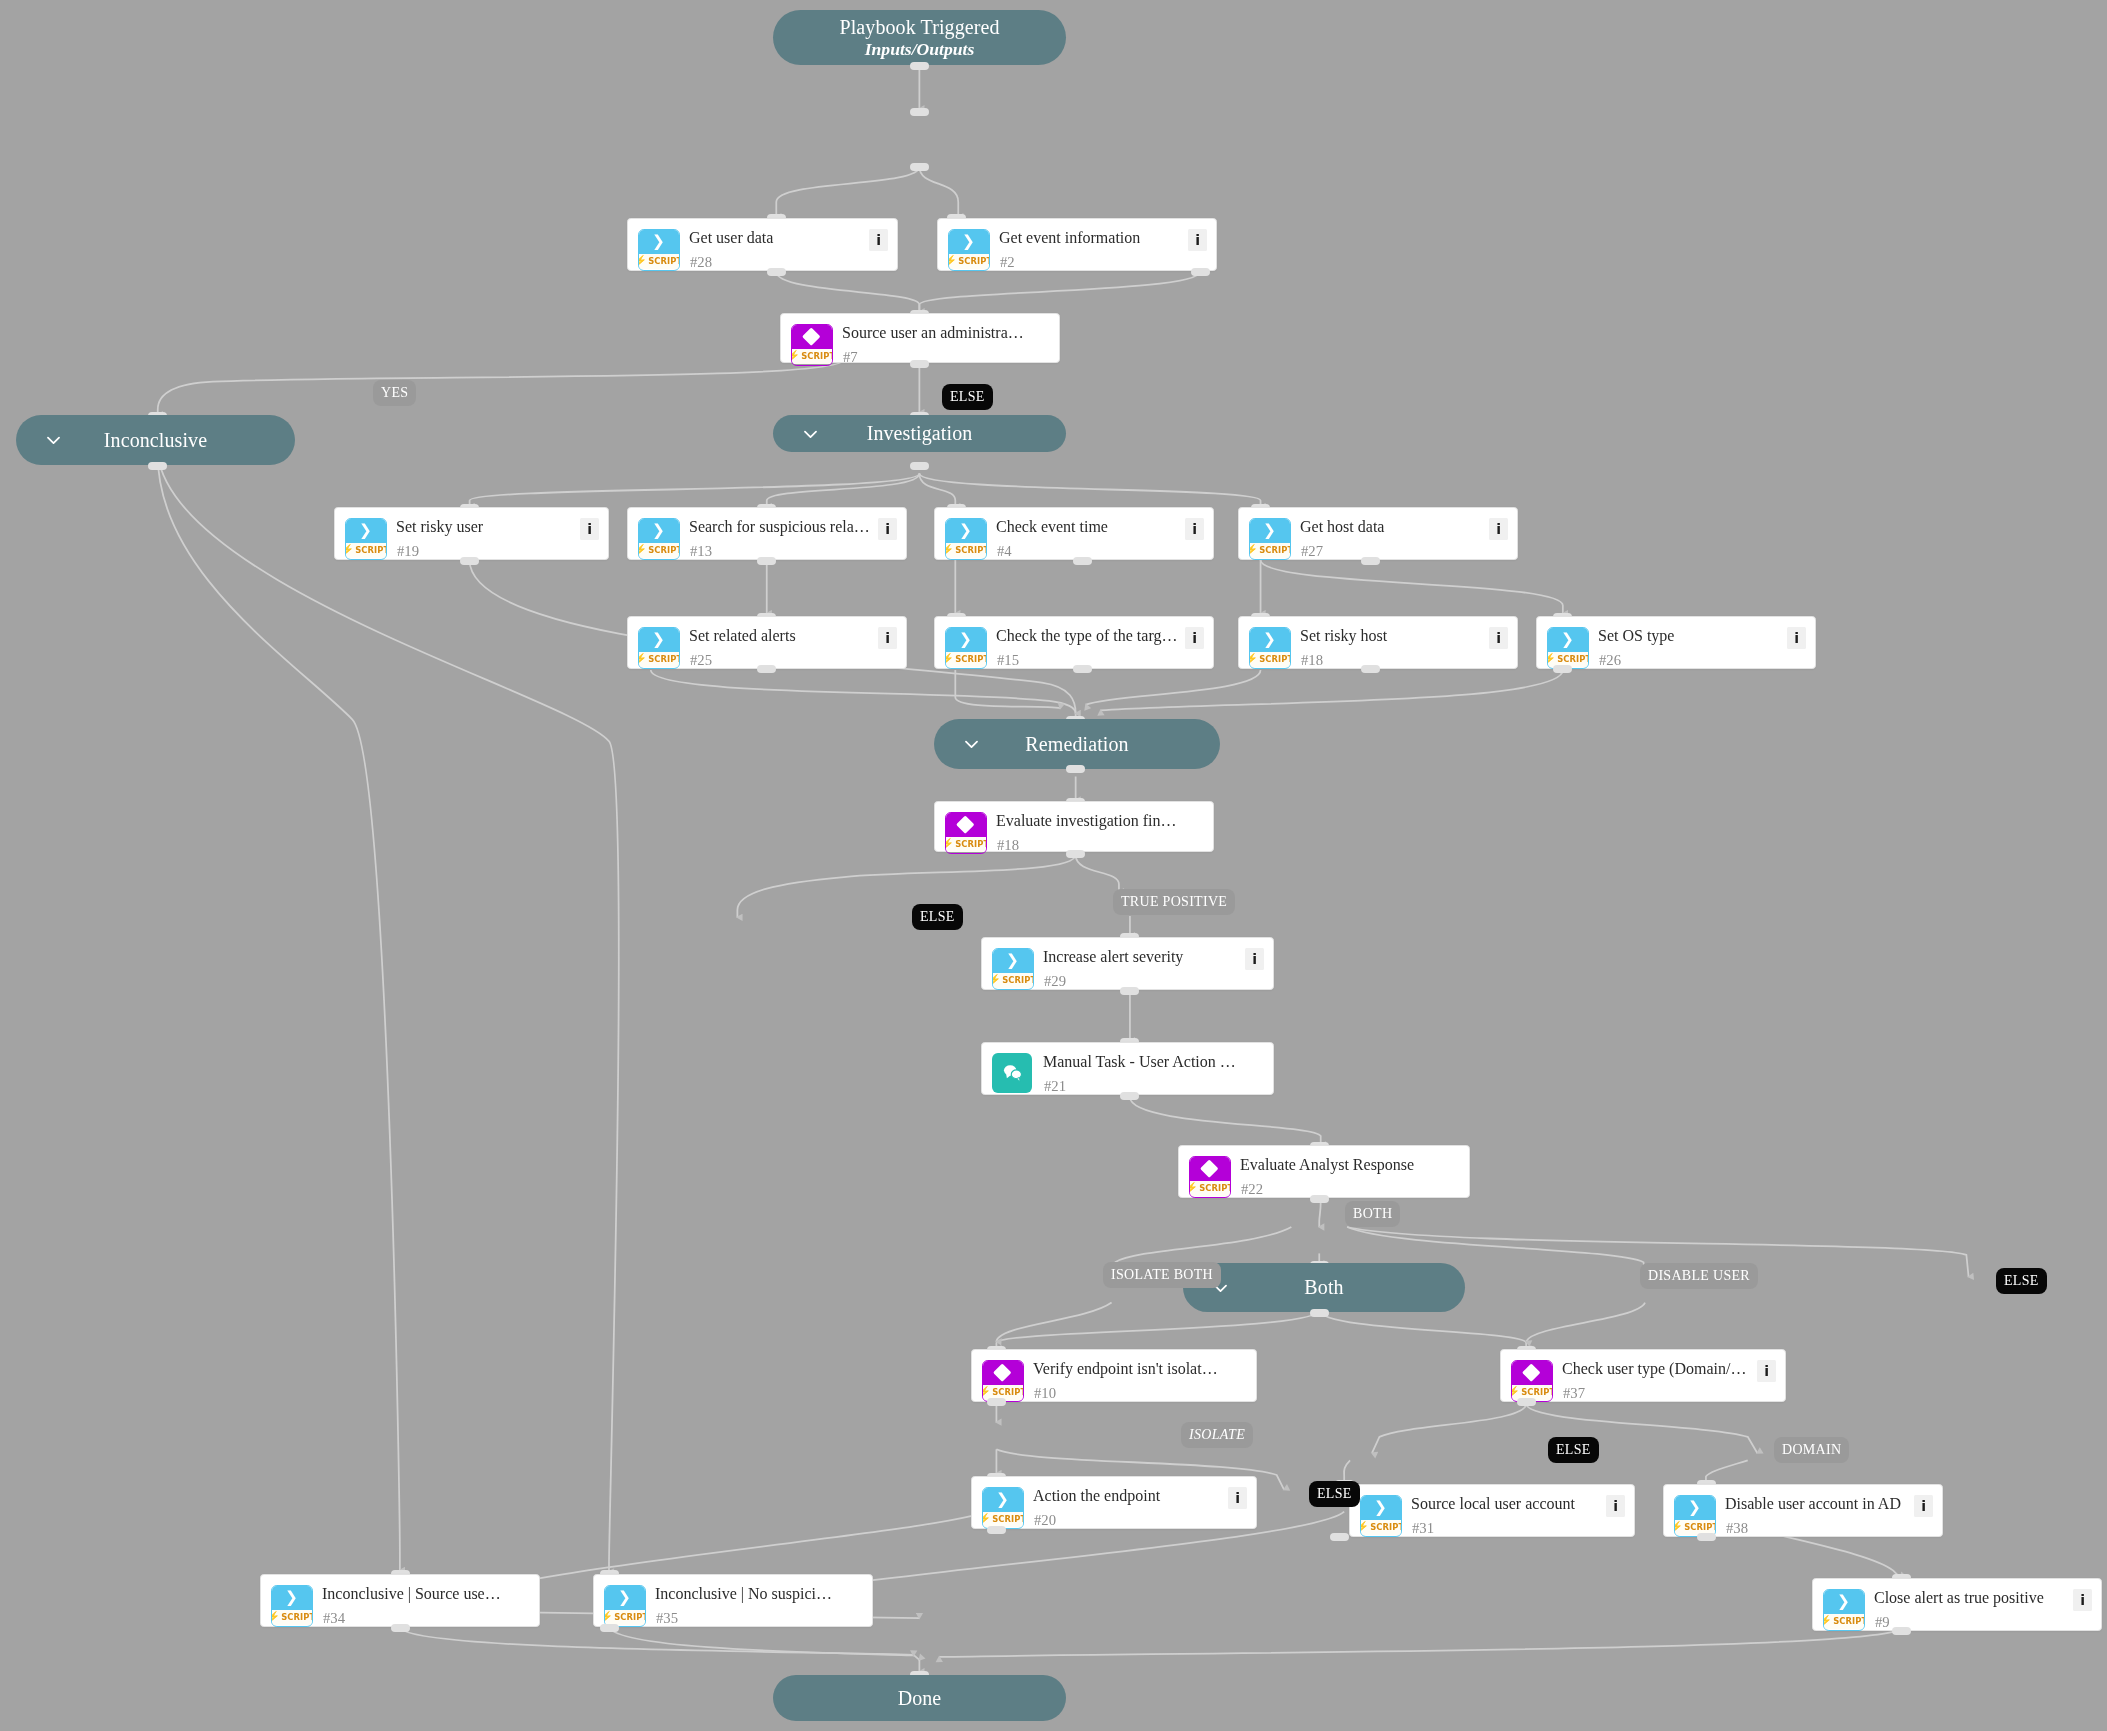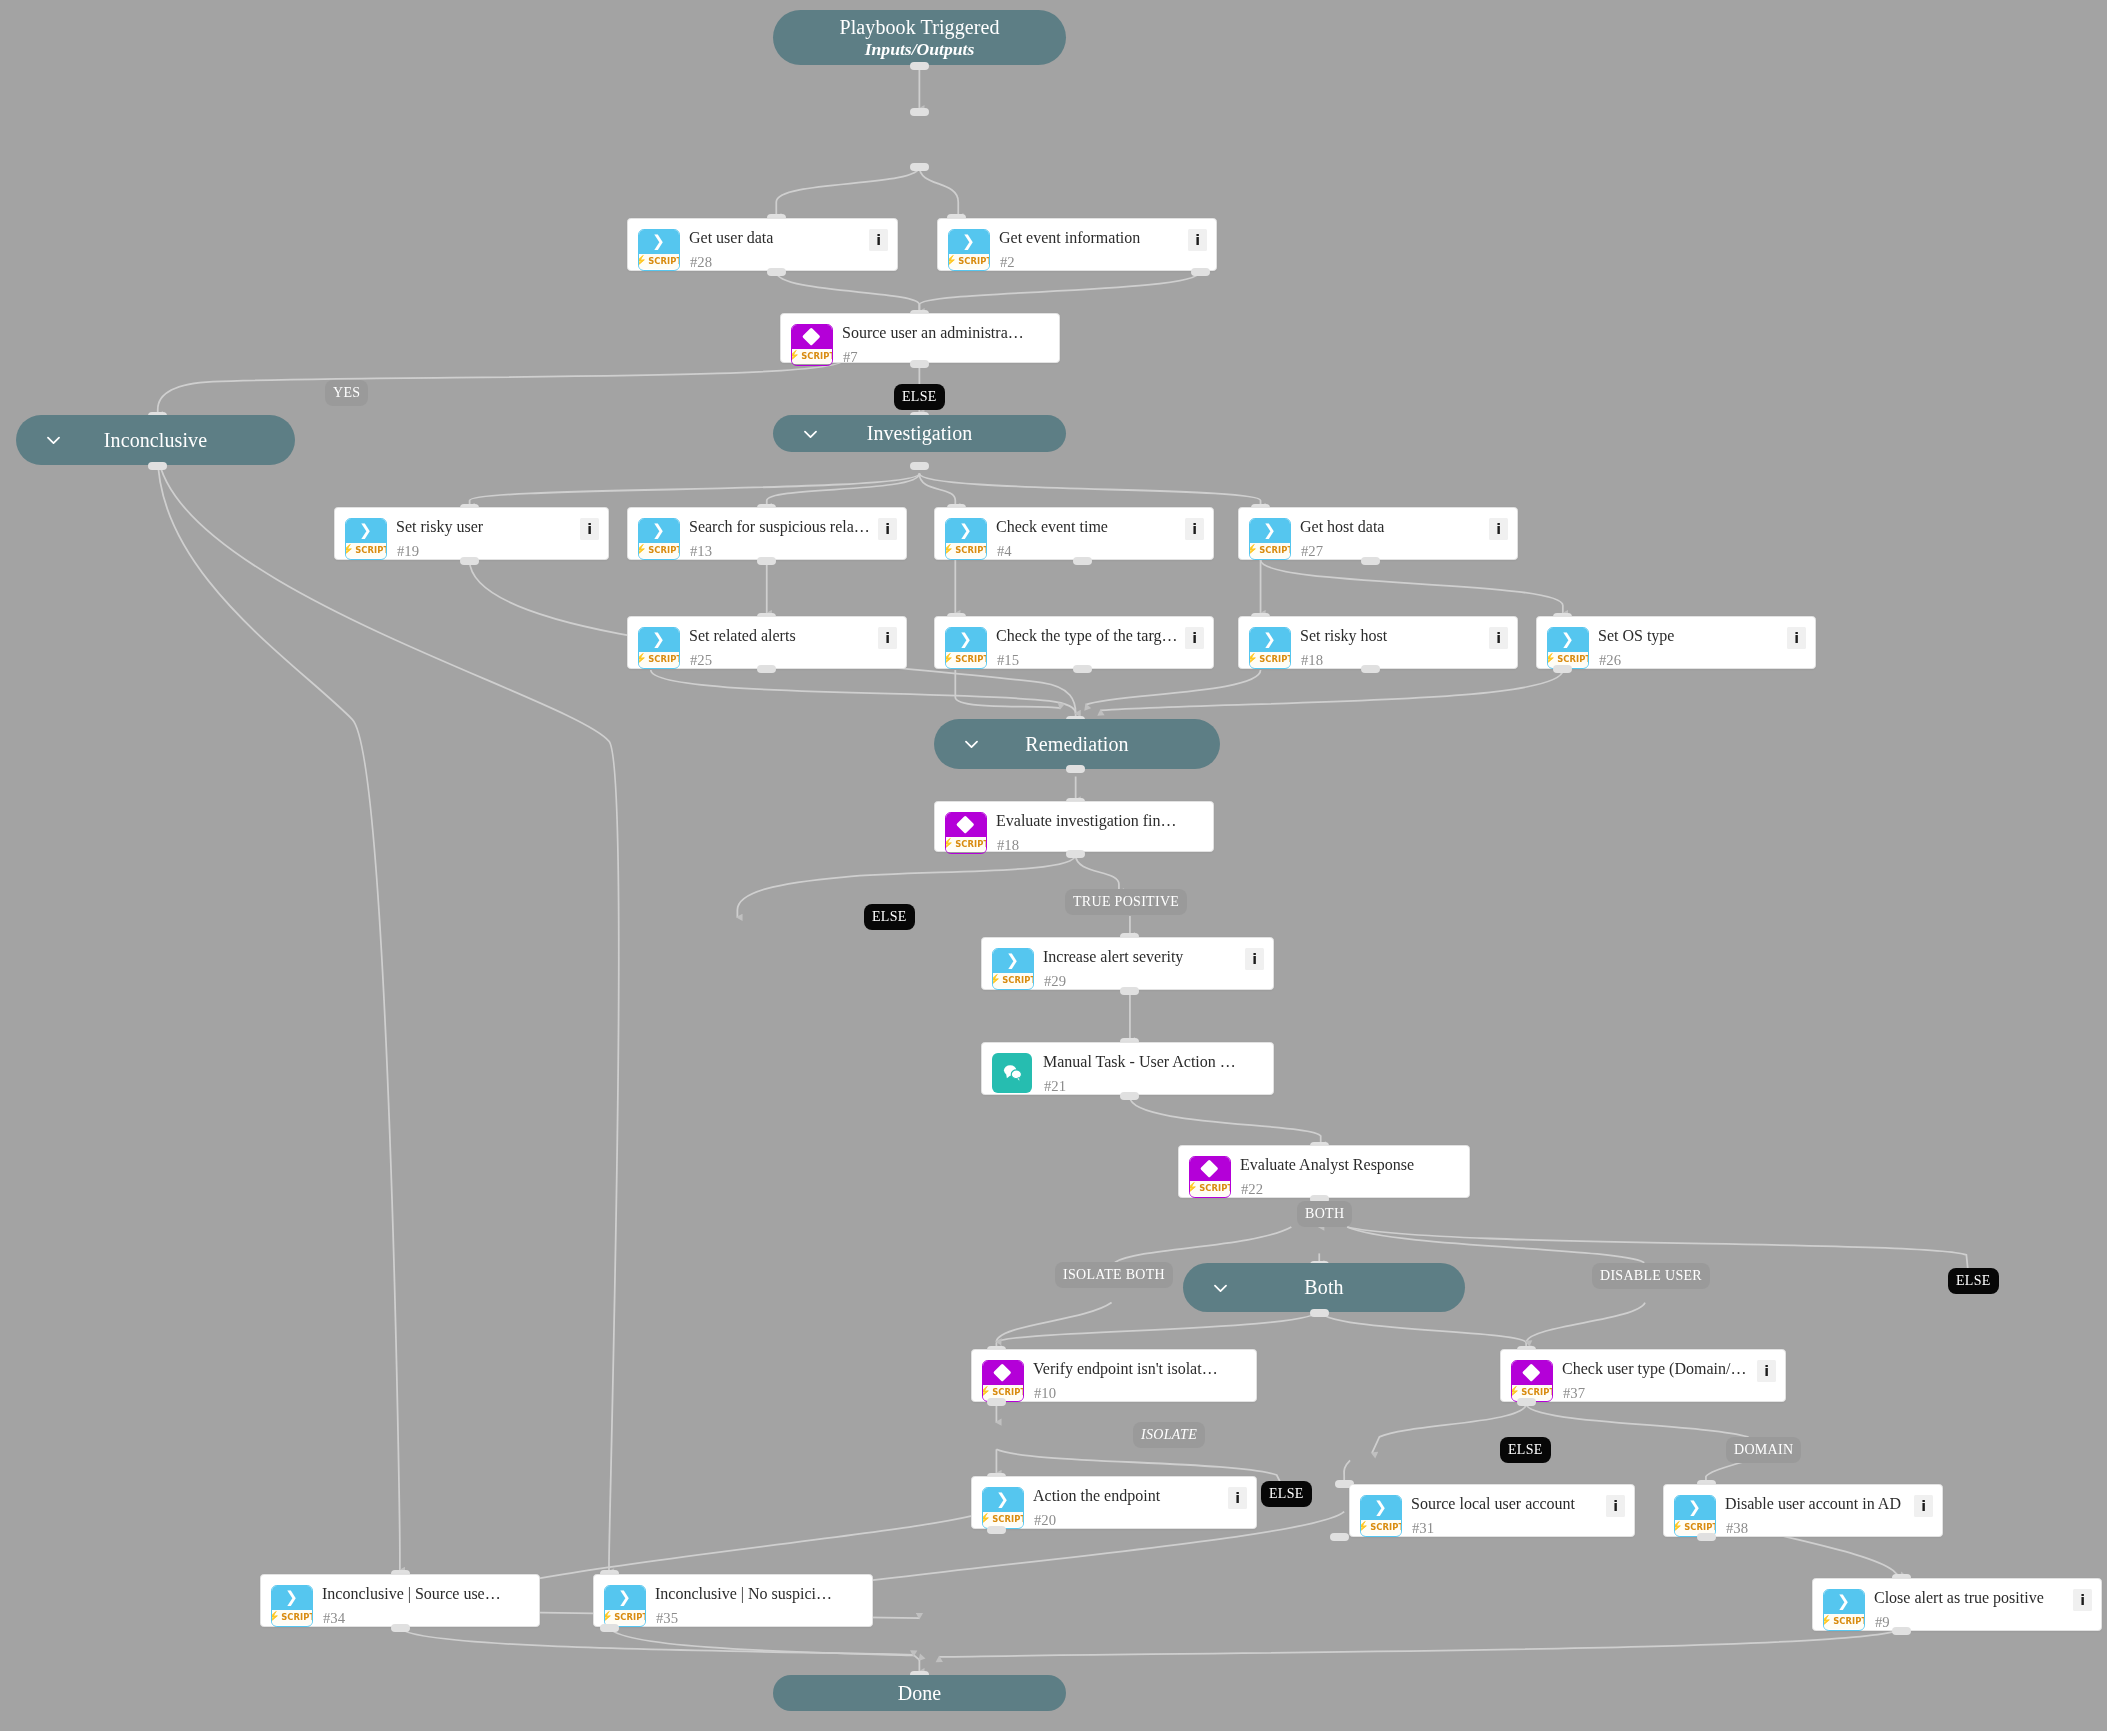--- a/index.html
+++ b/index.html
@@ -182,20 +182,21 @@
     color: #ffffff;
     font-size: 14px;
     letter-spacing: 0.3px;
     display: flex;
     align-items: center;
     justify-content: center;
     padding: 0 8px;
     height: 26.4px;
     box-sizing: border-box;
     white-space: nowrap;
+    margin-left: 48px;
   }
   .cond-gray { background: #9a9a9a; }
   .cond-black { background: #070707; }
 
   
   .port {
     position: absolute;
     width: 19px;
     height: 8px;
     background: #e0e0e0;
@@ -332,21 +333,21 @@
   <div class="port" style="left:1310px; top:1261px;"></div>
   <div class="phase" style="left:1183px; top:1263px; width:282px; height:49px;">
     <svg class="chev" viewBox="0 0 24 24">
       <path d="M5 9 L12 16 L19 9" fill="none" stroke="#ffffff" stroke-width="2.2" stroke-linecap="round" stroke-linejoin="round"></path>
     </svg>
     <div class="phase-title">Both</div>
   </div>
   <div class="port" style="left:1310px; top:1309px;"></div>
 
   <div class="port" style="left:910px; top:1671px;"></div>
-  <div class="phase" style="left:773px; top:1675px; width:293px; height:36px;">
+  <div class="phase" style="left:773px; top:1675px; width:293px; height:46px;">
     <div class="phase-title">Done</div>
   </div>
 
   <div class="port" style="left:767px; top:214px;"></div>
   <div class="card" style="left:627px; top:218px; width:271px; height:53px;">
     <div class="card-icon icon-blue">
       <div class="icon-top">
           <span class="chevglyph">❯</span>
         </div>
       <div class="icon-bot">

